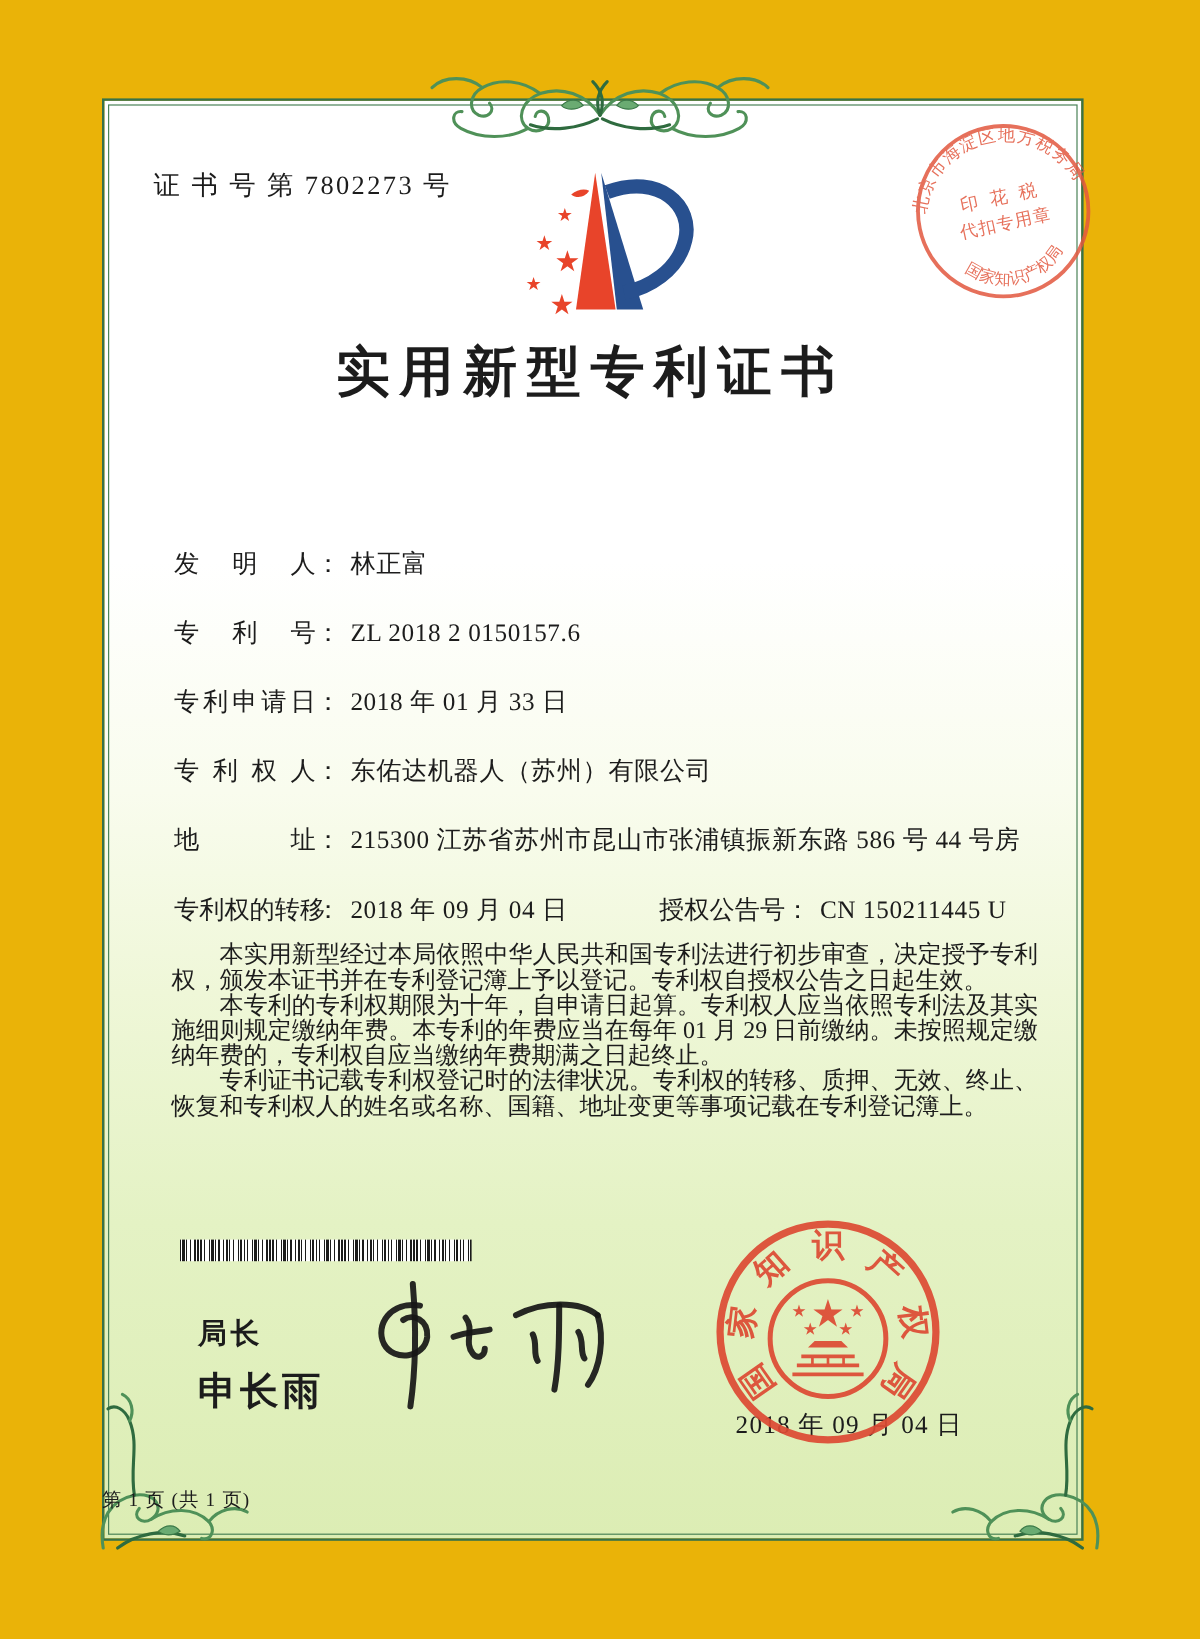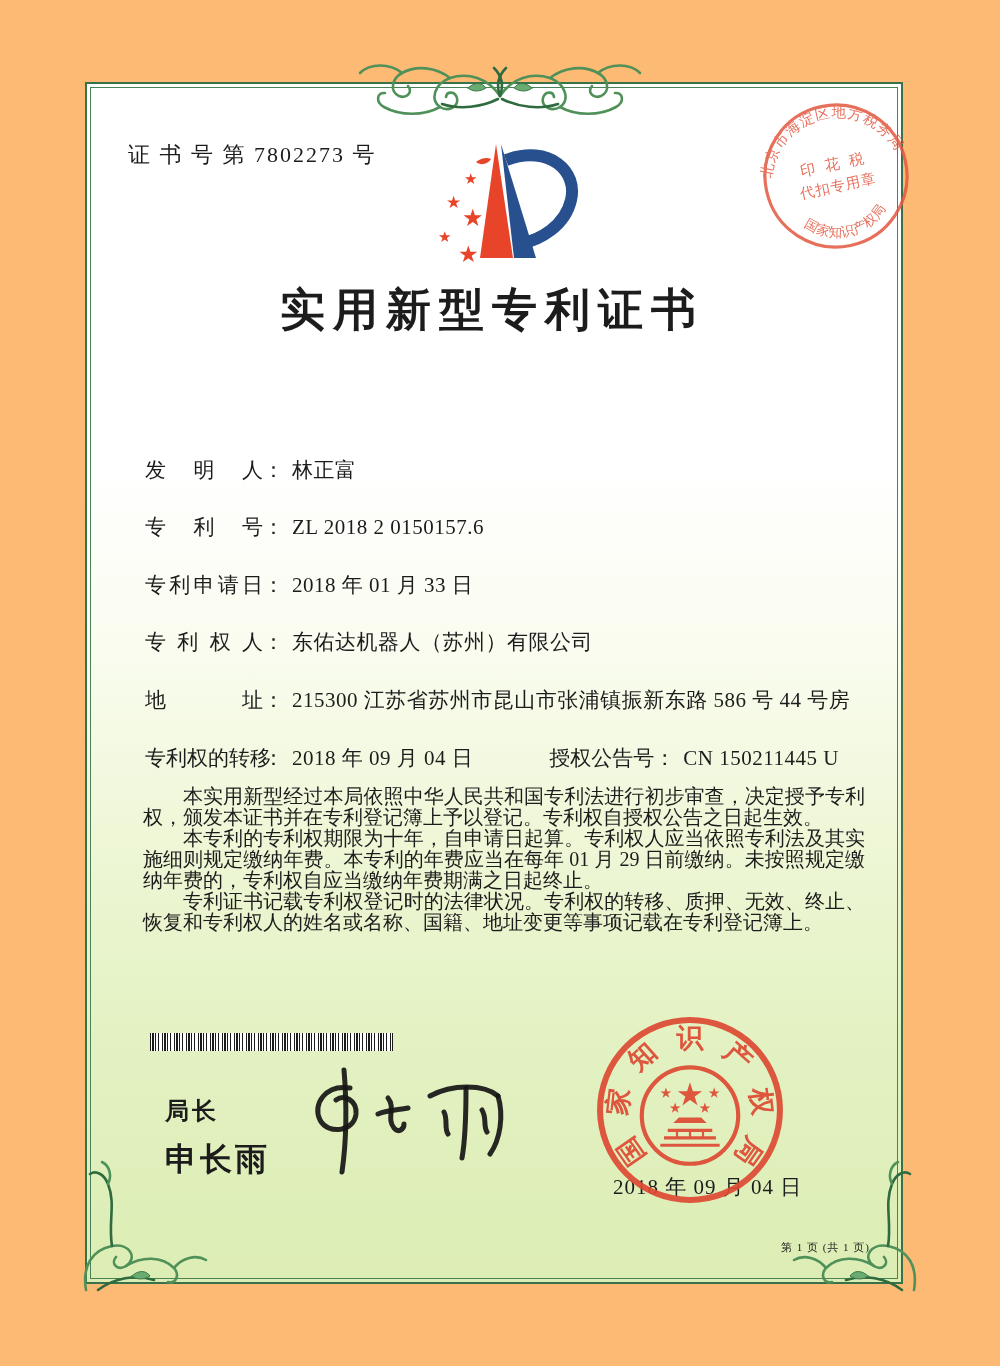--- a/index.html
+++ b/index.html
@@ -1,16 +1,16 @@
 <!DOCTYPE html>
 <html><head>
 <meta charset="utf-8">
 <style>
   html,body{margin:0;padding:0;background:#ffffff;}
-  #page{position:relative;width:1000px;height:1366px;background:#fdba74;overflow:hidden;
+  #page{position:relative;width:1000px;height:1366px;background:#eab308;overflow:hidden;
         font-family:"Liberation Serif","DejaVu Serif",serif;color:#1c1c1c;}
   
   #frame{position:absolute;left:85px;top:82px;width:814px;height:1198px;
          border:2px solid #37724a;
          background:linear-gradient(180deg,#ffffff 0%,#ffffff 32%,#f9fcee 48%,#eff7d8 62%,#e4f2c4 78%,#dcedb4 100%);}
   #frame::after{content:'';position:absolute;inset:3px;border:1px solid #4a8257;pointer-events:none;}
   .abs{position:absolute;}
   .orn path{fill:none;stroke:#4f9158;stroke-width:2.6;stroke-linecap:round;}
   .orn .dk{stroke:#2f6b3f;}
   .orn .leaf{fill:#6aab72;stroke:#3c7a49;stroke-width:1;}
@@ -30,21 +30,21 @@
   #director-name{left:165px;top:1138px;font-size:32px;letter-spacing:3px;
     font-family:Liberation Serif, serif;font-weight:600;}
   #sig-svg{left:292px;top:1058px;}
   #sig-svg path{fill:none;stroke:#161616;stroke-width:5;stroke-linecap:round;stroke-linejoin:round;opacity:.92;}
   #seal-date{left:613px;top:1173px;font-size:21px;letter-spacing:1px;z-index:2;}
   #main-seal{left:588px;top:1008px;z-index:3;opacity:.92;}
   #main-seal text{fill:#dd4a33;font-weight:bold;font-family:"Liberation Serif","DejaVu Serif",serif;}
   #main-seal .ln{stroke:#dd4a33;fill:none;}
   #tax-seal{left:756px;top:96px;opacity:.85;transform:rotate(-12deg);}
   #tax-seal text{fill:#e2583f;font-family:"Liberation Serif","DejaVu Serif",serif;}
-  #footer{left:85px;top:1240px;width:740px;text-align:right;font-size:11px;letter-spacing:1px;padding-left:45px;}
+  #footer{left:85px;top:1240px;width:740px;text-align:left;font-size:16px;letter-spacing:1px;}
 </style>
 </head>
 <body>
 
 <div id="page">
 
   <div id="frame" class="abs"></div>
 
   <svg class="abs orn" style="left:338px;top:52px;" width="324" height="70" viewBox="0 0 324 70">
     <g id="fl-half">

